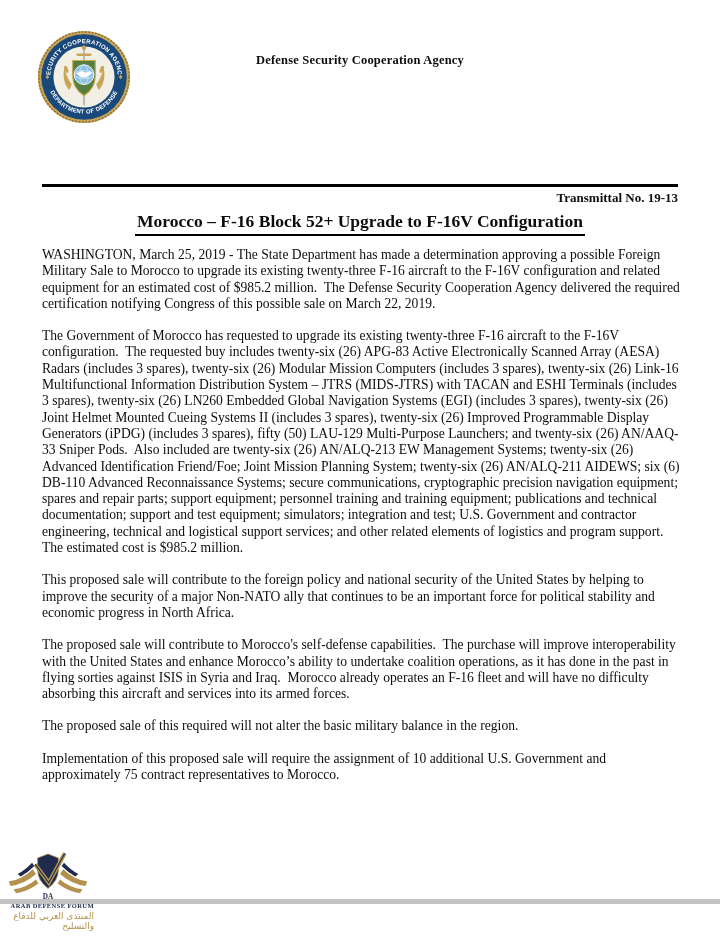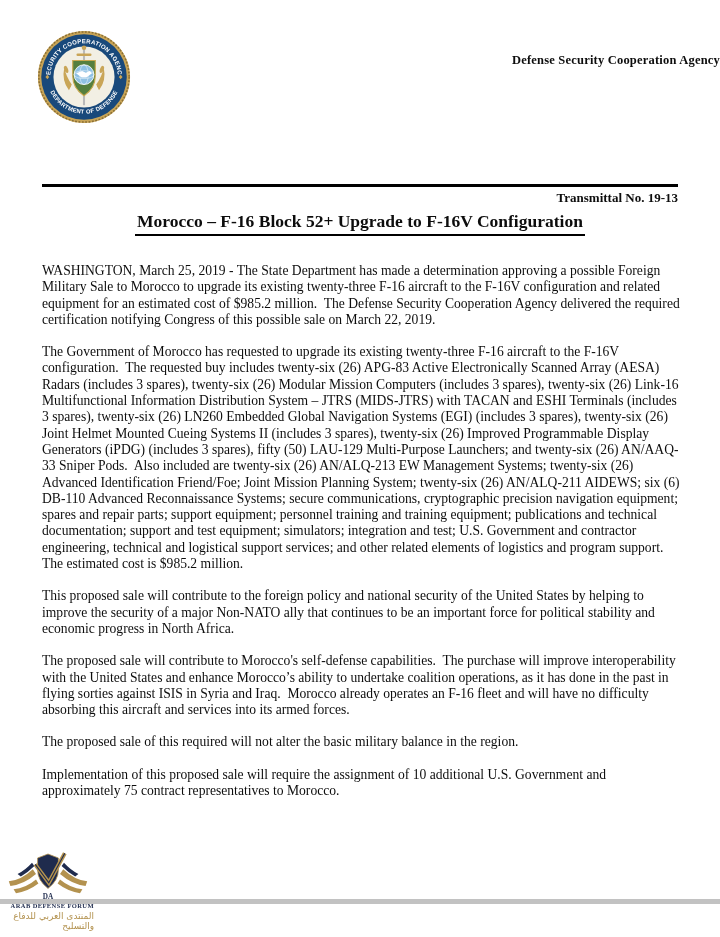--- a/index.html
+++ b/index.html
@@ -8,21 +8,21 @@
     width:720px; height:937px;
     margin:0 auto;
     background:#ffffff;
     color:#0d0d0d;
     font-family:"Liberation Serif", serif;
     overflow:hidden;
   }
 
   
   .seal { position:absolute; left:37px; top:30px; width:94px; height:94px; }
-  .header-text { position:absolute; left:0; right:0; top:53px; text-align:right; }
+  .header-text { position:absolute; left:0; right:0; top:53px; text-align:center; }
   .agency-line { font-size:12.5px; font-weight:bold; letter-spacing:0.2px; }
   .news-release { font-size:31px; font-weight:bold; letter-spacing:0.5px; margin-top:2px; }
 
   
   .contact-row { position:absolute; top:140px; left:42px; right:42px;
                  display:flex; justify-content:space-between; align-items:flex-start; }
   .web-block { font-size:12.5px; font-weight:bold; }
   .web-link { font-size:14.5px; font-weight:normal; color:#2323cc;
               text-decoration:underline; margin-left:8px; }
   .media-block { text-align:right; font-size:12.5px; font-weight:bold;
@@ -33,21 +33,21 @@
   .transmittal { position:absolute; top:190px; right:42px;
                  font-size:13px; font-weight:bold; }
 
   
   .headline-wrap { position:absolute; top:211px; left:0; right:0; text-align:center; }
   .headline { display:inline-block; font-size:17.5px; font-weight:bold;
               border-bottom:2px solid #000; padding:0 2px 2px 2px;text-align:right; }
 
   
   .body-copy { position:absolute; top:247px; left:42px; right:40px; }
-  .para { font-size:13.6px; line-height:16.3px; margin:16px 0 16px 0;
+  .para { font-size:13.6px; line-height:16.3px; margin:0 0 16px 0;
           white-space:pre-wrap; }
 
   
   .footer-band { position:absolute; top:899px; left:0; right:0; height:5px;
                  background:#c2c2c2; }
   .forum-logo { position:absolute; left:2px; top:852px; width:92px;
                 text-align:right; z-index:2; }
   .forum-emblem { display:block; margin:0 auto; }
   .forum-name { font-family:"Liberation Serif", serif; font-size:6.5px;
                 font-weight:bold; color:#1f2b4d; letter-spacing:0.4px;

